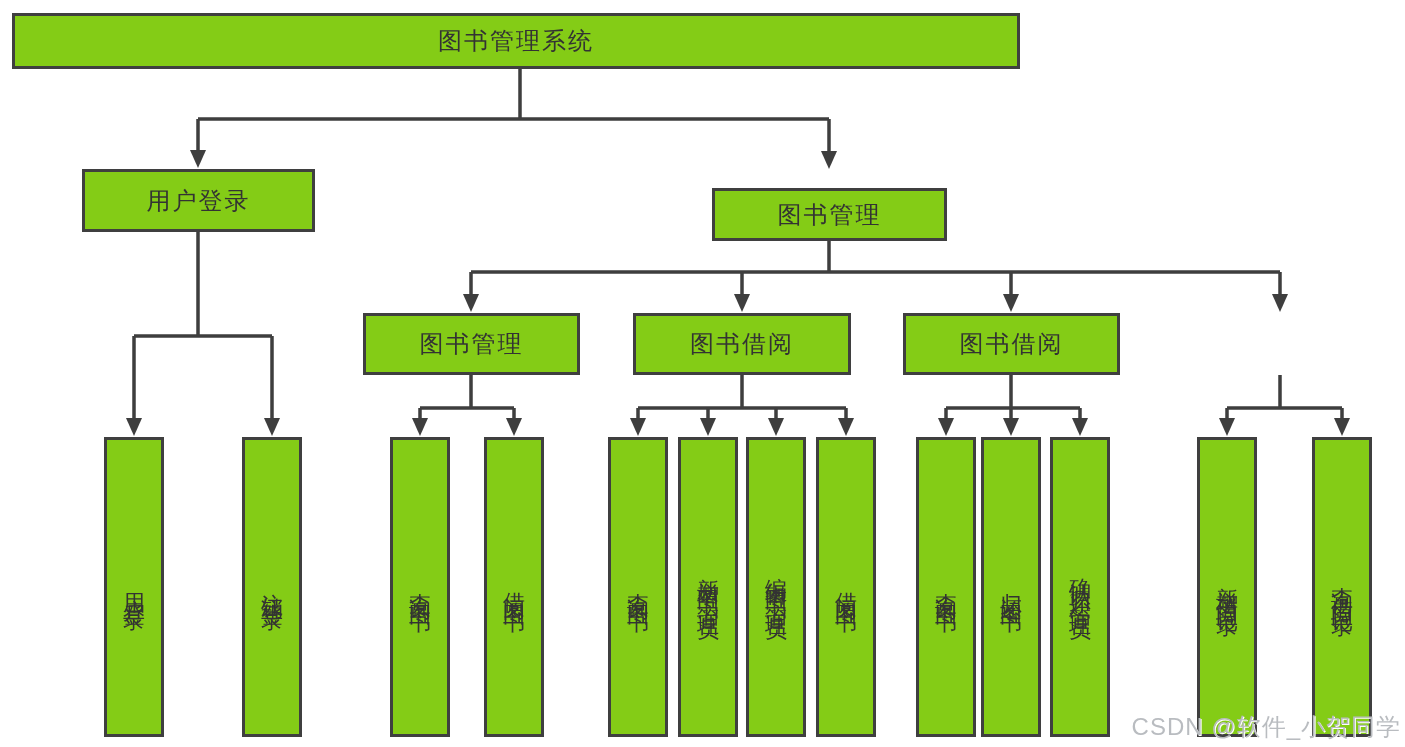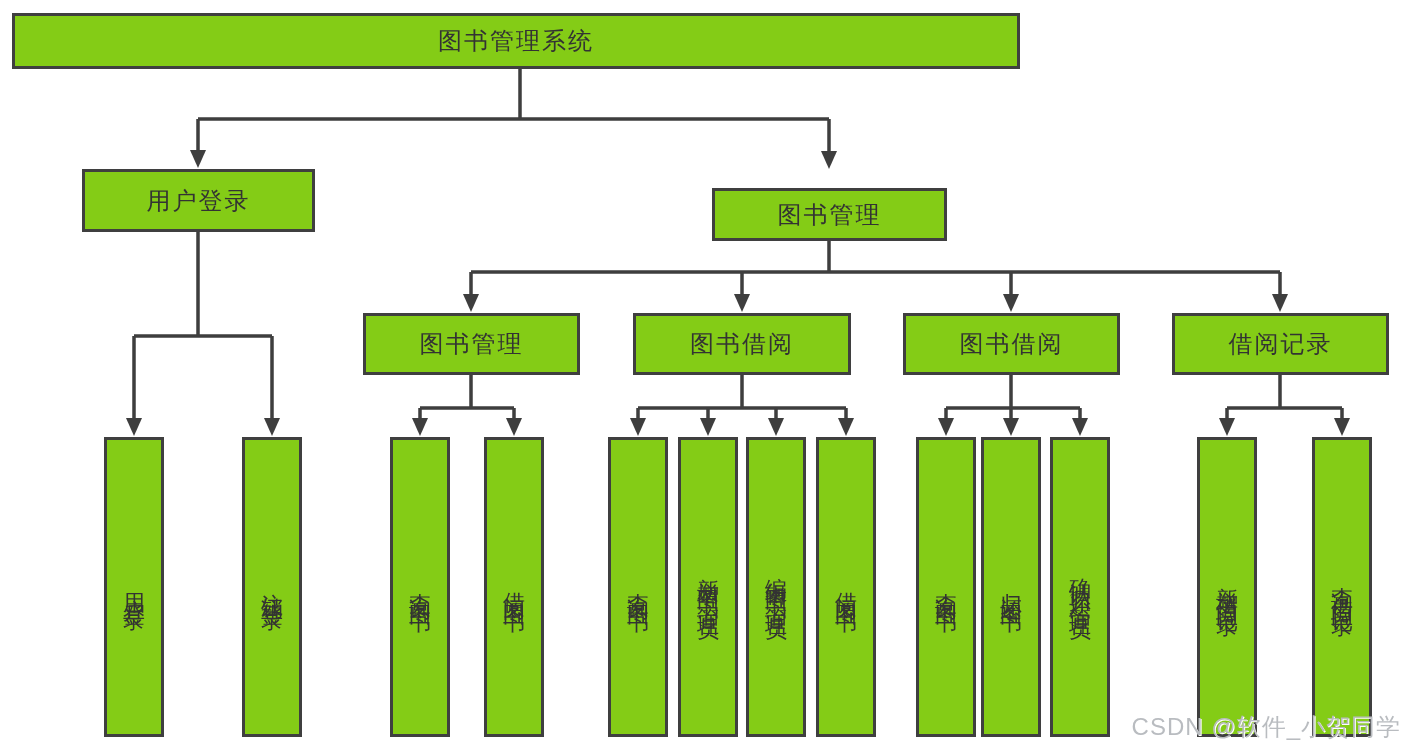--- a/index.html
+++ b/index.html
@@ -115,21 +115,20 @@
   </svg>
 
   <div class="node root" style="left:12px; top:13px; width:1008px; height:56px;">图书管理系统</div>
 
   <div class="node" style="left:82px; top:169px; width:233px; height:63px;">用户登录</div>
   <div class="node" style="left:712px; top:188px; width:235px; height:53px;">图书管理</div>
 
   <div class="node" style="left:363px; top:313px; width:217px; height:62px;">图书管理</div>
   <div class="node" style="left:633px; top:313px; width:218px; height:62px;">图书借阅</div>
   <div class="node" style="left:903px; top:313px; width:217px; height:62px;">图书借阅</div>
-  <div class="node" style="left:1172px; top:313px; width:217px; height:62px;">借阅记录</div>
 
   <div class="node vert" style="left:104px; top:437px; width:60px; height:300px;">用户登录</div>
   <div class="node vert" style="left:242px; top:437px; width:60px; height:300px;">注销登录</div>
 
   <div class="node vert" style="left:390px; top:437px; width:60px; height:300px;">查询图书</div>
   <div class="node vert" style="left:484px; top:437px; width:60px; height:300px;">借阅图书</div>
 
   <div class="node vert" style="left:608px; top:437px; width:60px; height:300px;">查询图书</div>
   <div class="node vert" style="left:678px; top:437px; width:60px; height:300px;">新增图书（管理员）</div>
   <div class="node vert" style="left:746px; top:437px; width:60px; height:300px;">编辑图书（管理员）</div>

